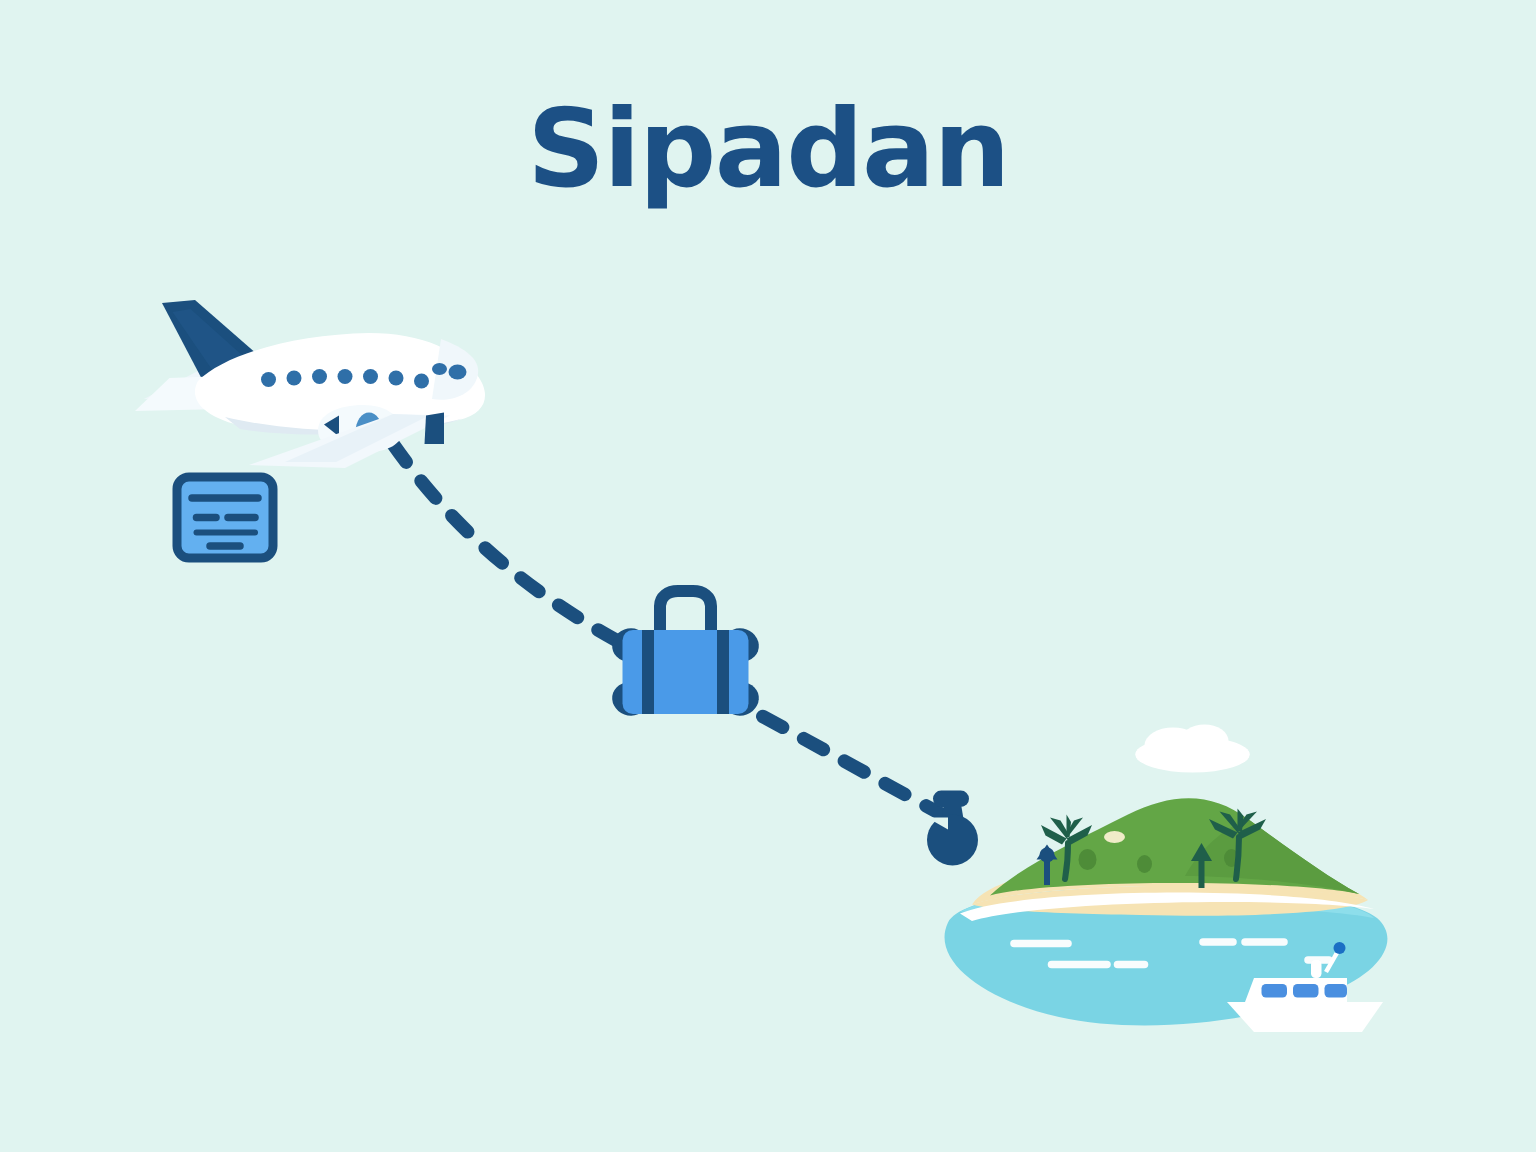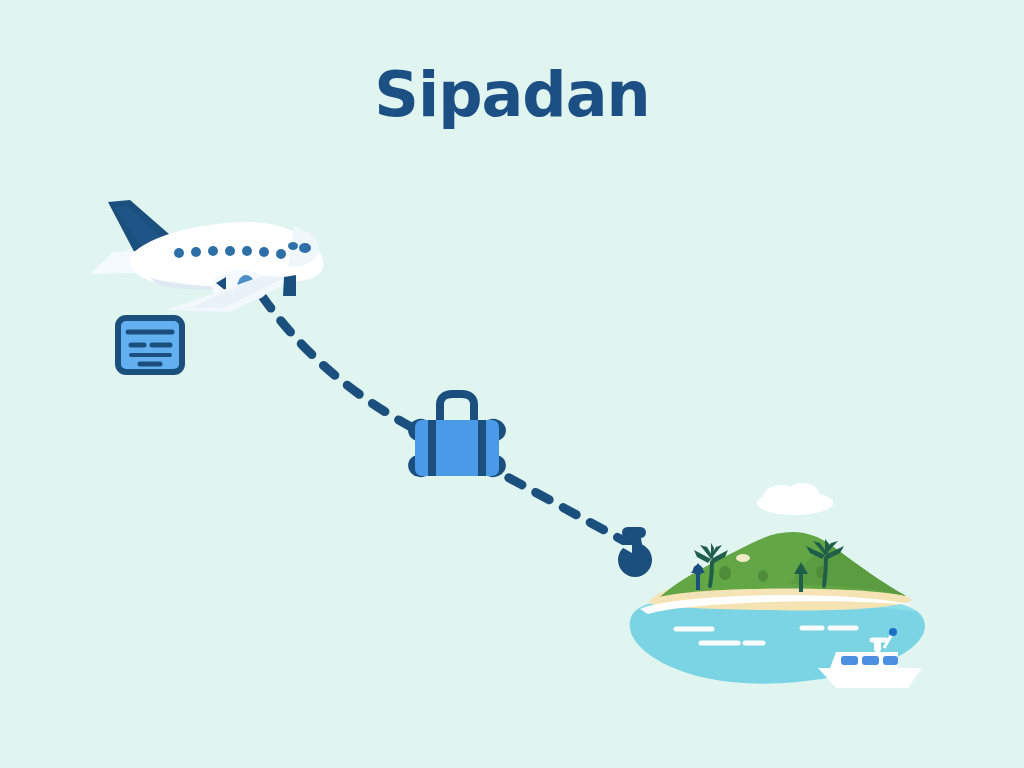--- a/index.html
+++ b/index.html
@@ -18,21 +18,21 @@
     background: #e0f4f0;
     overflow: hidden;
   }
   #title {
     position: absolute;
     left: 0;
     top: 62px;
     width: 1024px;
     text-align: center;
     font-family: "DejaVu Sans", "Liberation Sans", sans-serif;
-    font-size: 62px;
+    font-size: 72px;
     font-weight: bold;
     letter-spacing: -1px;
     color: #1c5085;
     line-height: 1.05;
     user-select: none;
   }
   .layer {
     position: absolute;
     left: 0;
     top: 0;

